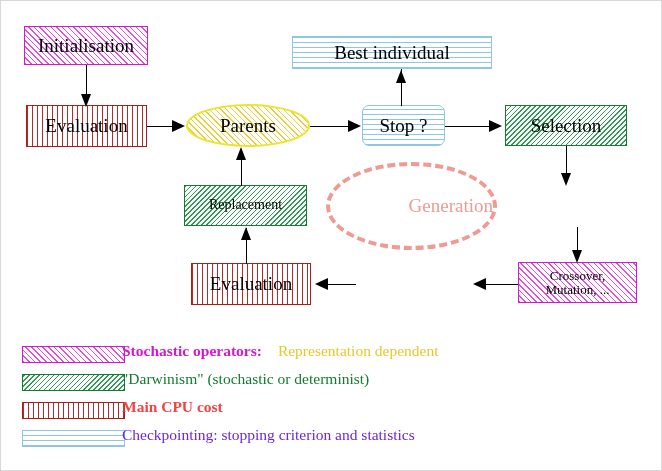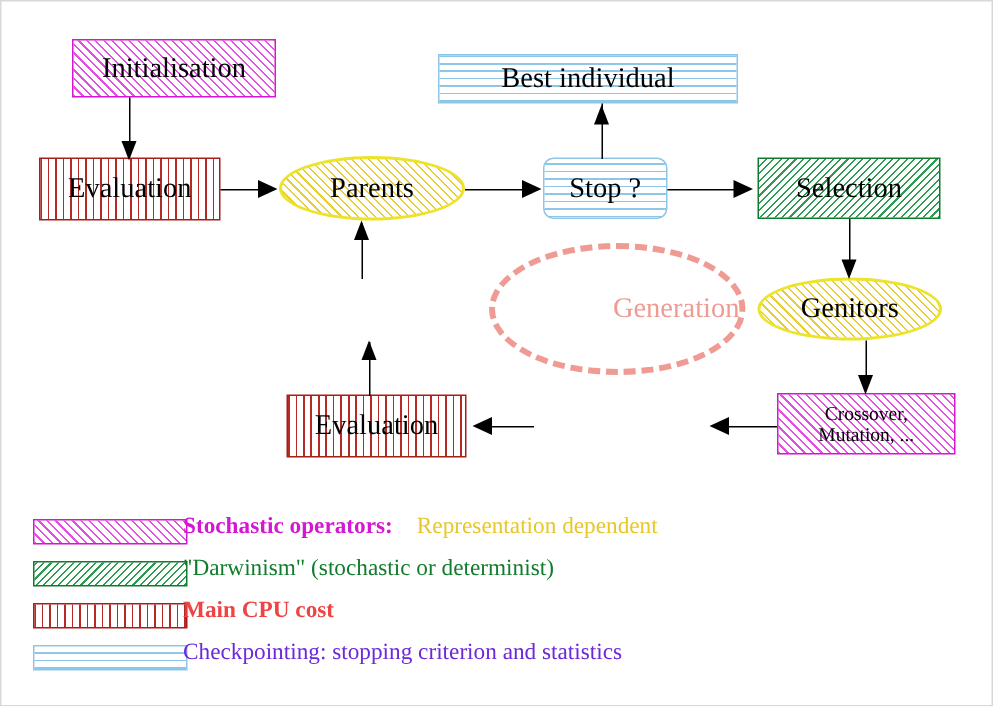--- a/index.html
+++ b/index.html
@@ -123,21 +123,21 @@
     box-sizing: border-box;
     border: 1px solid #d8d8d8;
     pointer-events: none;
   }
 </style>
 </head>
 <body>
 
 <div id="canvas">
 
-  <div class="node hatch-magenta" style="left:24px; top:26px; width:136px; height:39px; font-size:19px;margin-left:24px;">
+  <div class="node hatch-magenta" style="left:24px; top:26px; width:124px; height:39px; font-size:19px;">
     <span>Initialisation</span>
   </div>
 
   <div class="node hatch-red" style="left:26px; top:105px; width:121px; height:42px; font-size:19px;">
     <span>Evaluation</span>
   </div>
 
   <div class="node hatch-yellow ellipse" style="left:186px; top:104px; width:124px; height:43px; font-size:19px;">
     <span>Parents</span>
   </div>
@@ -147,34 +147,34 @@
   </div>
 
   <div class="node hatch-blue" style="left:292px; top:36px; width:200px; height:33px; font-size:19px;">
     <span>Best individual</span>
   </div>
 
   <div class="node hatch-green" style="left:505px; top:105px; width:122px; height:41px; font-size:19px;">
     <span>Selection</span>
   </div>
 
-  <div class="node hatch-yellow ellipse" style="left:505px; top:185px; width:123px; height:42px; font-size:19px;">
-    <span>Genitors</span>
-  </div>
 
   <div class="node hatch-magenta" style="left:518px; top:262px; width:119px; height:41px; font-size:13px;">
     <span>Crossover,
 Mutation, ...</span>
   </div>
 
 
   <div class="node hatch-red" style="left:191px; top:263px; width:120px; height:42px; font-size:19px;">
     <span>Evaluation</span>
   </div>
 
+  <div class="node hatch-green" style="left:184px; top:185px; width:123px; height:41px; font-size:14px;">
+    <span>Replacement</span>
+  </div>
 
   <div class="dashed-ellipse" style="left:326px; top:162px; width:171px; height:88px; font-size:19px;">
     <span>Generation</span>
   </div>
 
   <div class="line-v" style="left:86px; top:65px; height:33px;"></div>
   <div class="arrow arrow-d" style="left:81px; top:94px;"></div>
 
   <div class="line-h" style="left:147px; top:126px; width:27px;"></div>
   <div class="arrow arrow-r" style="left:172px; top:120px;"></div>

